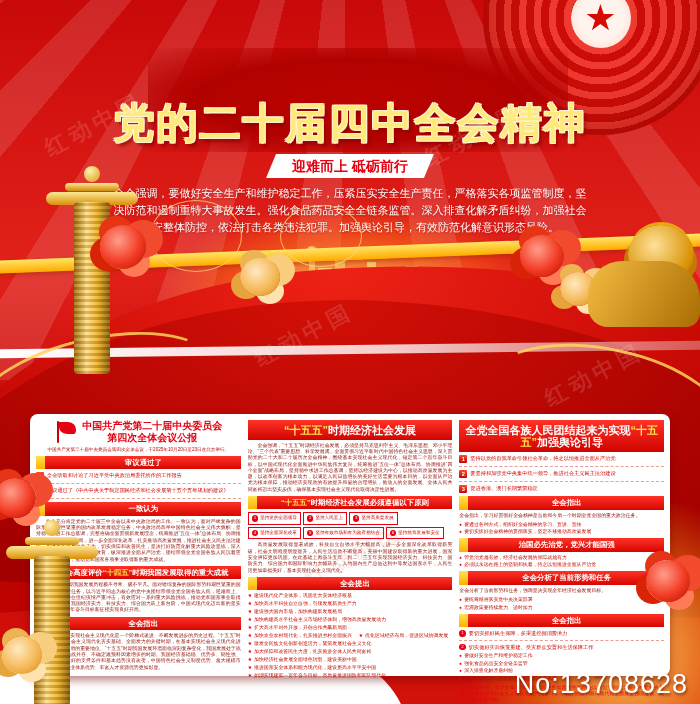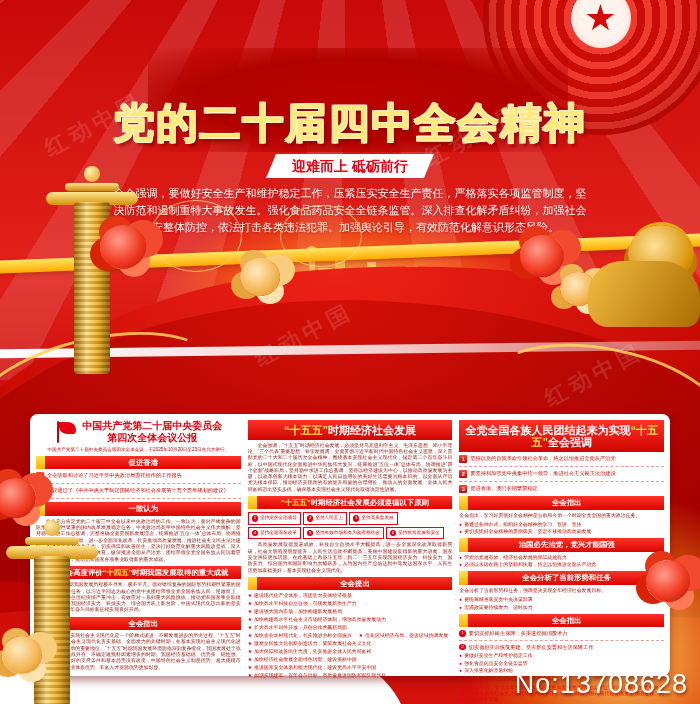--- a/index.html
+++ b/index.html
@@ -190,21 +190,21 @@
 
     <div class="col">
       <div class="flag-head">
         <div class="flag-icon"></div>
         <div class="head-txt">
           <div>中国共产党第二十届中央委员会</div>
           <div>第四次全体会议公报</div>
         </div>
       </div>
       <p class="intro">中国共产党第二十届中央委员会第四次全体会议，于2025年10月20日至23日在北京举行。</p>
-      <div class="bar"><i class="ysq"></i><span>促进香港</span></div>
+      <div class="bar"><i class="ysq"></i><span>审议通过了</span></div>
       <div class="numrow">
         <span class="nsq">1</span>
         <span>全会听取和讨论了习近平受中央政治局委托所作的工作报告</span>
       </div>
       <div class="dashes"></div>
       <div class="numrow">
         <span class="nsq">2</span>
         <span>审议通过了《中共中央关于制定国民经济和社会发展第十五个五年规划的建议》</span>
       </div>
       <div class="dashes"></div>
@@ -294,21 +294,21 @@
             <span>推进国家安全体系和能力现代化，建设更高水平平安中国</span>
           </span>
         <span class="si">
             <i class="star-ic">★</i>
             <span>如期实现建军一百年奋斗目标，高质量推进国防和军队现代化</span>
           </span>
       </div>
     </div>
 
     <div class="col">
-      <div class="colhead"><span>全党全国各族人民团结起来为实现</span><span class="q">“十五五”</span><span>全会强调</span></div>
+      <div class="colhead"><span>全党全国各族人民团结起来为实现</span><span class="q">“十五五”</span><span>加强舆论引导</span></div>
       <div class="numrow">
           <span class="nsq">1</span>
           <span>坚持以党的自我革命引领社会革命，持之以恒推进全面从严治党</span>
         </div>
       <div class="dashes"></div>
       <div class="numrow">
           <span class="nsq">2</span>
           <span>要坚持和加强党中央集中统一领导，推进社会主义民主法治建设</span>
         </div>
       <div class="dashes"></div>

